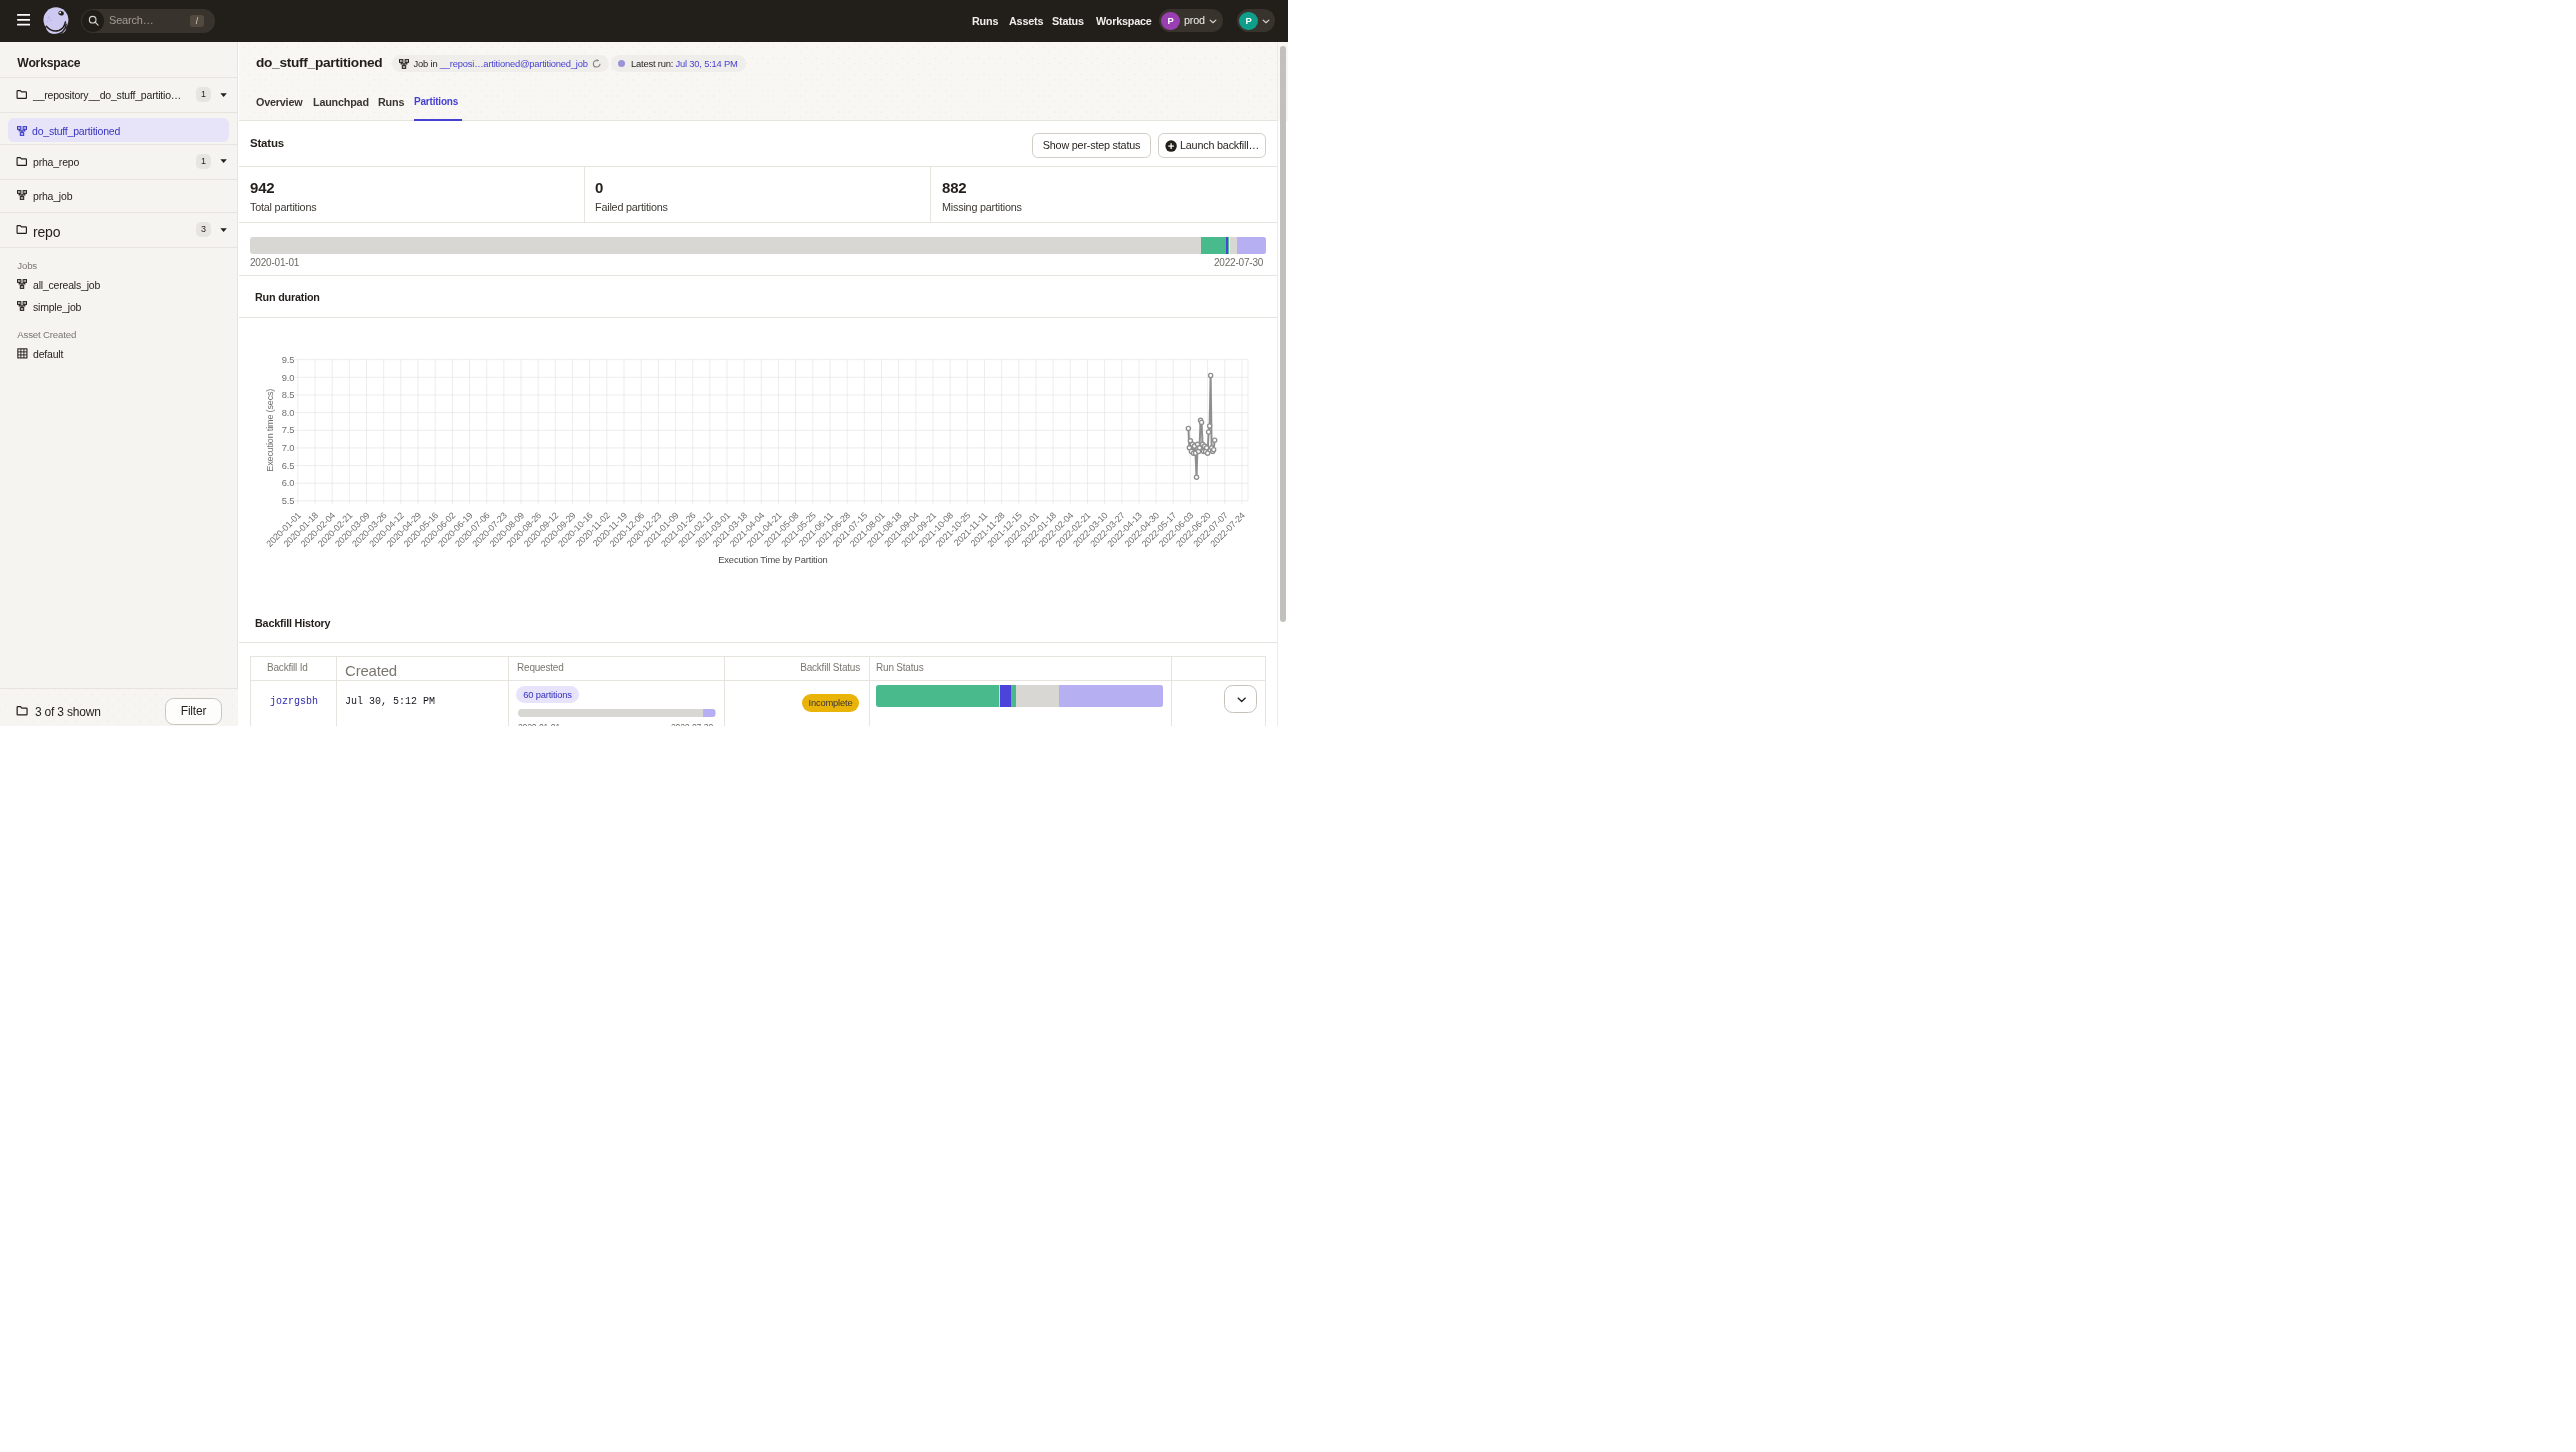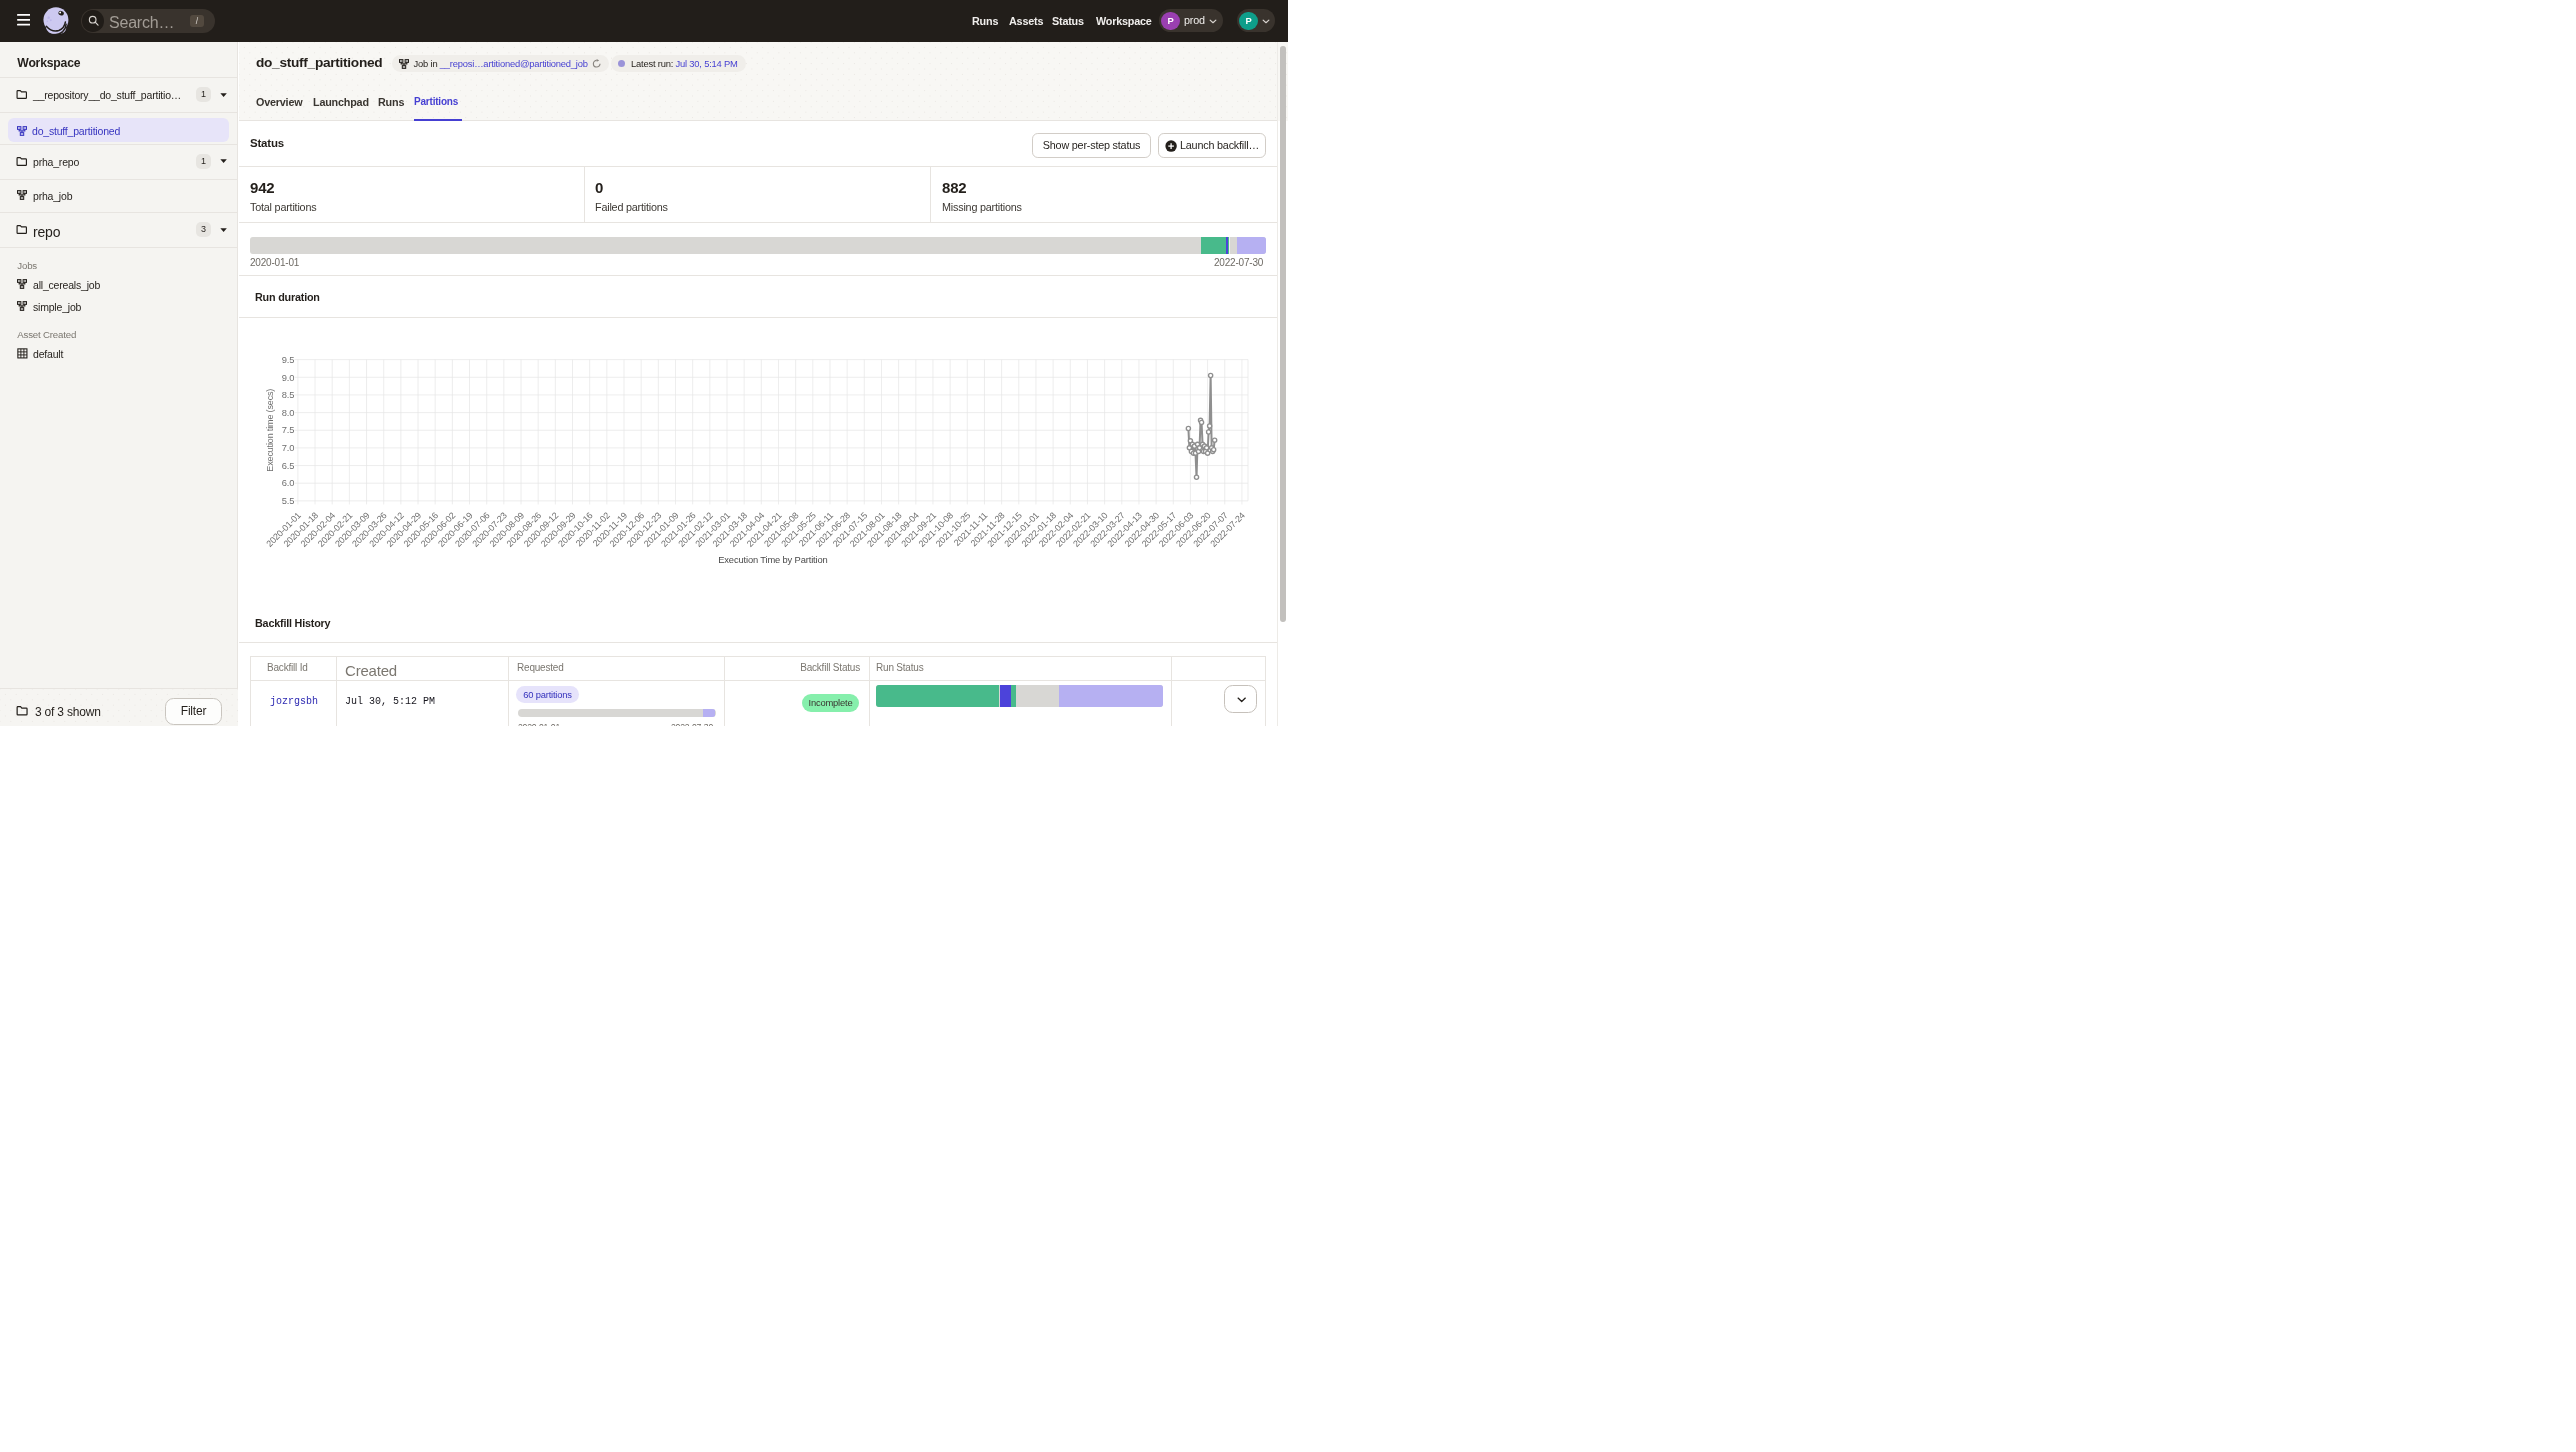--- a/index.html
+++ b/index.html
@@ -23,21 +23,21 @@
       <rect x="8" y="13" width="3" height="3" fill="#bcb6ea" transform="rotate(20 9 14)"></rect>
       <rect x="11" y="17" width="2.4" height="2.4" fill="#bcb6ea" transform="rotate(-15 12 18)"></rect>
       <rect x="6.5" y="18.5" width="2" height="2" fill="#bcb6ea" transform="rotate(10 7.5 19.5)"></rect>
     </svg>
 <div class="abs" style="left:81px;top:8.6px;width:134px;height:24.5px;border-radius:12.2px;background:#39332d">
       <div class="abs" style="left:1.4px;top:1.4px;width:21.6px;height:21.6px;border-radius:10.8px;background:#201c18"></div>
       <svg class="abs" style="left:6.5px;top:6.5px" width="11.5" height="11.5" viewBox="0 0 16 16">
         <circle cx="6.5" cy="6.5" r="4.6" stroke="#d8d4cf" stroke-width="1.6" fill="none"></circle>
         <line x1="10" y1="10" x2="14" y2="14" stroke="#d8d4cf" stroke-width="1.6" stroke-linecap="round"></line>
       </svg>
-      <div class="abs" style="left:28px;top:5.8px;font-size:16px;color:#a39d96">Search…</div>
+      <div class="abs" style="left:28px;top:5.8px;font-size:11px;color:#a39d96">Search…</div>
       <div class="abs" style="left:109px;top:6.1px;width:13.7px;height:12.2px;border-radius:2.9px;background:#52493f;color:#d9d5d0;font-size:8.6px;text-align:center;line-height:12.2px">/</div>
     </div>
 <div class="abs" style="left:972px;top:15px;font-size:10.8px;font-weight:600;color:#f0eeec">Runs</div>
 <div class="abs" style="left:1009px;top:15px;font-size:10.8px;font-weight:600;color:#f0eeec">Assets</div>
 <div class="abs" style="left:1052px;top:15px;font-size:10.8px;font-weight:600;color:#f0eeec">Status</div>
 <div class="abs" style="left:1096px;top:15px;font-size:10.8px;font-weight:600;color:#f0eeec">Workspace</div>
 <div class="abs" style="left:1159px;top:9.4px;width:64px;height:23px;border-radius:11.5px;background:#39332d">
       <div class="abs" style="left:2.2px;top:2.2px;width:18.7px;height:18.7px;border-radius:9.4px;background:#9a3fb1;color:#fff;font-size:9.4px;font-weight:700;text-align:center;line-height:18.7px">P</div>
       <div class="abs" style="left:25px;top:5px;font-size:10.8px;color:#f0eeec">prod</div>
       <svg class="abs" style="left:50px;top:9.4px" width="8" height="5" viewBox="0 0 11 7">
@@ -374,21 +374,21 @@
 <div class="abs" style="left:860px;top:662px;font-size:10px;color:#7b7770;transform:translateX(-100%)">Backfill Status</div>
 <div class="abs" style="left:876px;top:662px;font-size:10px;color:#7b7770">Run Status</div>
 <div class="abs" style="left:270px;top:696px;font-size:10px;letter-spacing:0;font-family:'Liberation Mono',monospace;color:#2d2ab2">jozrgsbh</div>
 <div class="abs" style="left:345px;top:696px;font-size:10px;letter-spacing:0;font-family:'Liberation Mono',monospace;color:#16151d">Jul 30, 5:12 PM</div>
 <div class="abs" style="left:516px;top:686px;width:63px;height:17.3px;border-radius:8.6px;background:#e6e3fb;color:#3431bc;font-size:9.4px;text-align:center;line-height:17.3px">60 partitions</div>
 <div class="abs" style="left:518px;top:709px;width:198px;height:8.3px;border-radius:4.1px;background:#d8d7d4;overflow:hidden">
     <div class="abs" style="left:185px;top:0;width:12.4px;height:8.3px;background:#b6b0f2"></div>
   </div>
 <div class="abs" style="left:518px;top:722px;font-size:8.6px;color:#6e6a64">2020-01-01</div>
 <div class="abs" style="left:671px;top:722px;font-size:8.6px;color:#6e6a64">2022-07-30</div>
-<div class="abs" style="left:802px;top:694px;width:57px;height:18px;border-radius:9px;background:#86efac;color:#3a3631;font-size:9.4px;text-align:center;line-height:18px">Incomplete</div>
+<div class="abs" style="left:802px;top:694px;width:57px;height:18px;border-radius:9px;background:#eab308;color:#3a3631;font-size:9.4px;text-align:center;line-height:18px">Incomplete</div>
 <div class="abs" style="left:876px;top:685px;width:287px;height:22px;border-radius:2.9px;background:#d8d7d4;overflow:hidden">
     <div class="abs" style="left:0;top:0;width:81px;height:22px;background:#48ba8b"></div>
     <div class="abs" style="left:81px;top:0;width:42px;height:22px;background:#48ba8b"></div>
     <div class="abs" style="left:124px;top:0;width:10.8px;height:22px;background:#4c43da"></div>
     <div class="abs" style="left:135px;top:0;width:5px;height:22px;background:#48ba8b"></div>
     <div class="abs" style="left:183px;top:0;width:60px;height:22px;background:#b6b0f2"></div>
     <div class="abs" style="left:243px;top:0;width:44px;height:22px;background:#b6b0f2"></div>
   </div>
 <div class="abs" style="left:1224px;top:685px;width:33px;height:28px;border:0.7px solid #c6c1bb;border-radius:8.6px;background:#fff">
     <svg style="position:absolute;left:11.5px;top:10.8px" width="9.4" height="5.8" viewBox="0 0 13 8">

